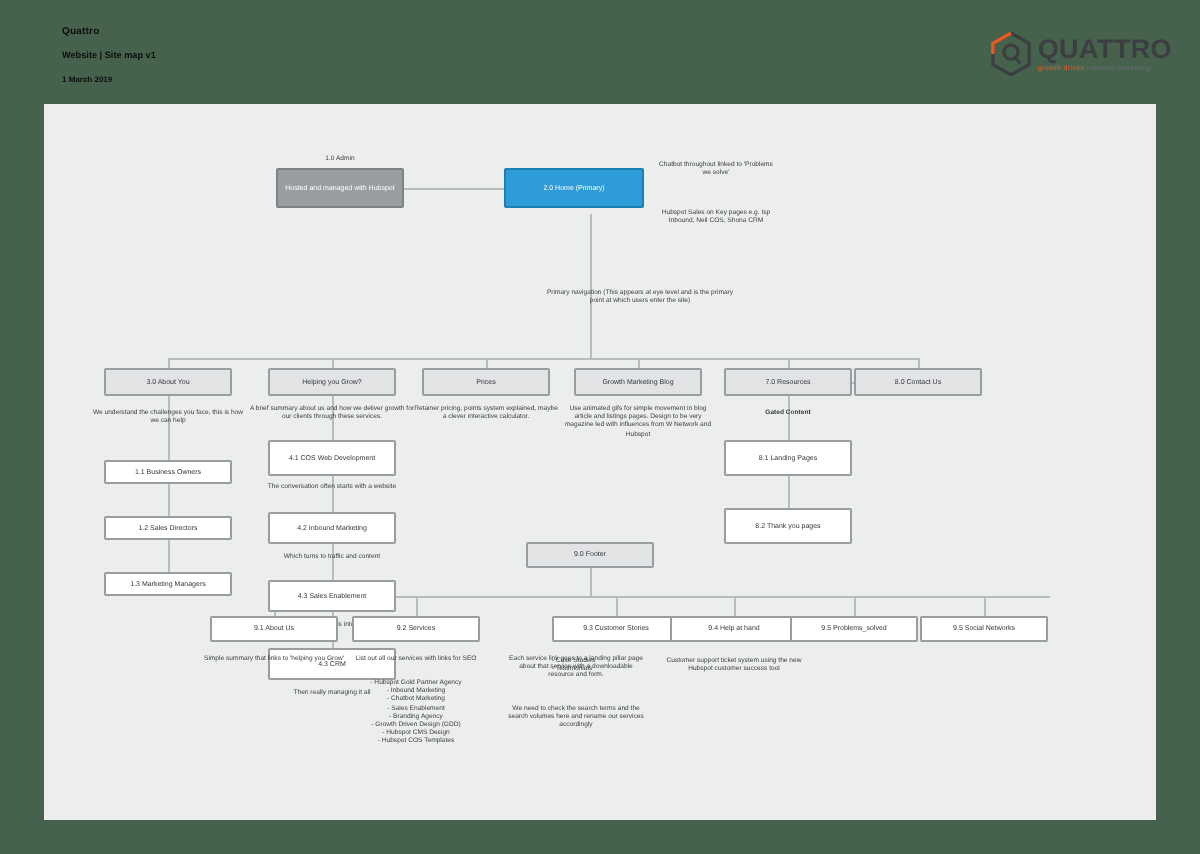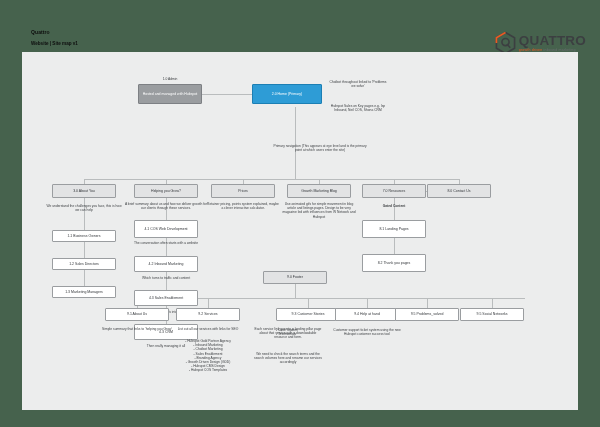--- a/index.html
+++ b/index.html
@@ -5,21 +5,21 @@
   html,body{margin:0;padding:0;}
   body{
     width:600px;height:427px;overflow:hidden;
     background:#46624d;
     font-family:"Liberation Sans","DejaVu Sans",sans-serif;
     position:relative;
   }
   #page{position:absolute;inset:0;}
 
   
-  .hdr{position:absolute;left:0;top:16px;width:600px;height:52px;}
+  .hdr{position:absolute;left:0;top:0;width:600px;height:52px;}
   .hdr-title{position:absolute;left:31px;top:13px;color:#0d0d0d;font-size:5px;font-weight:bold;line-height:6px;letter-spacing:.1px;}
   .hdr-sub{position:absolute;left:31px;top:25px;color:#0d0d0d;font-size:4.6px;font-weight:bold;line-height:6px;}
   .hdr-date{position:absolute;left:31px;top:37px;color:#0d0d0d;font-size:4px;font-weight:bold;}
 
   
   .logo{position:absolute;right:14px;top:14px;height:26px;display:flex;align-items:center;}
   .logo-mark{width:21px;height:22px;position:relative;margin-right:3px;}
   .logo-word{display:flex;flex-direction:column;justify-content:center;}
   .logo-text{font-size:13.5px;font-weight:bold;letter-spacing:.2px;line-height:13px;color:#3c3f41;}
   .logo-tag{font-size:3.6px;letter-spacing:.15px;margin-top:1px;color:#ea5b24;}

